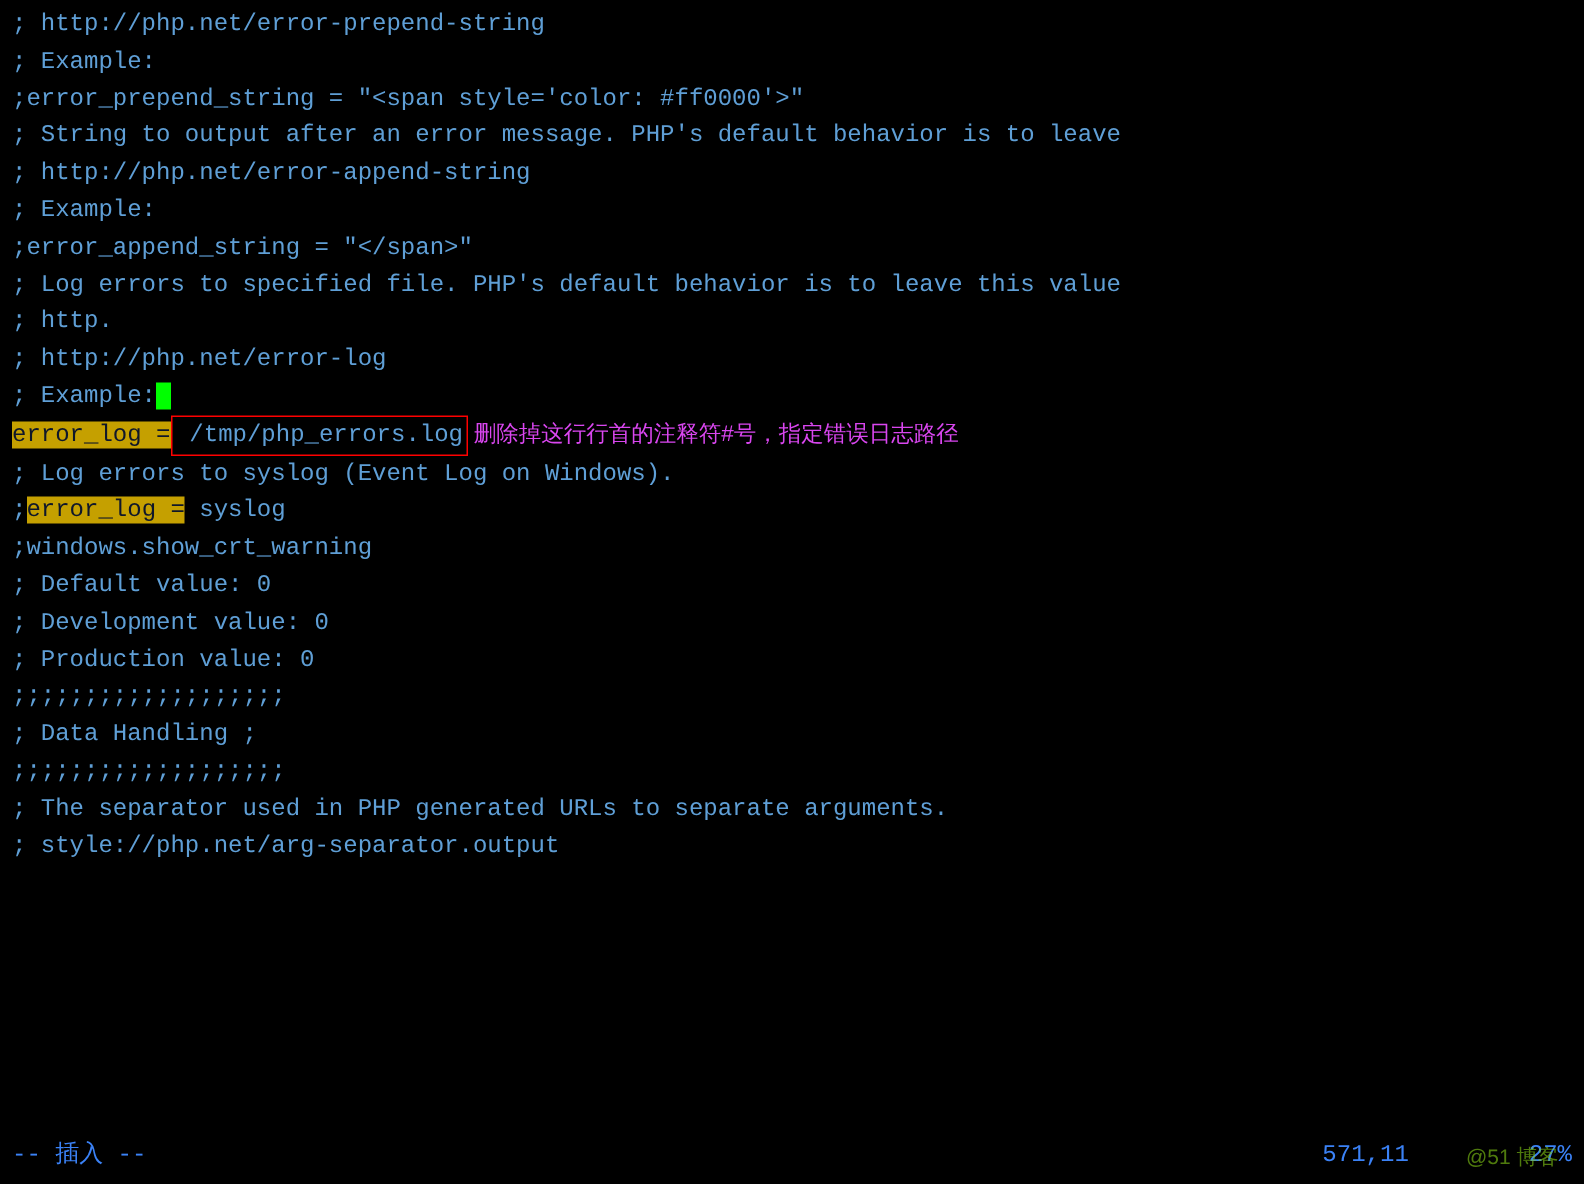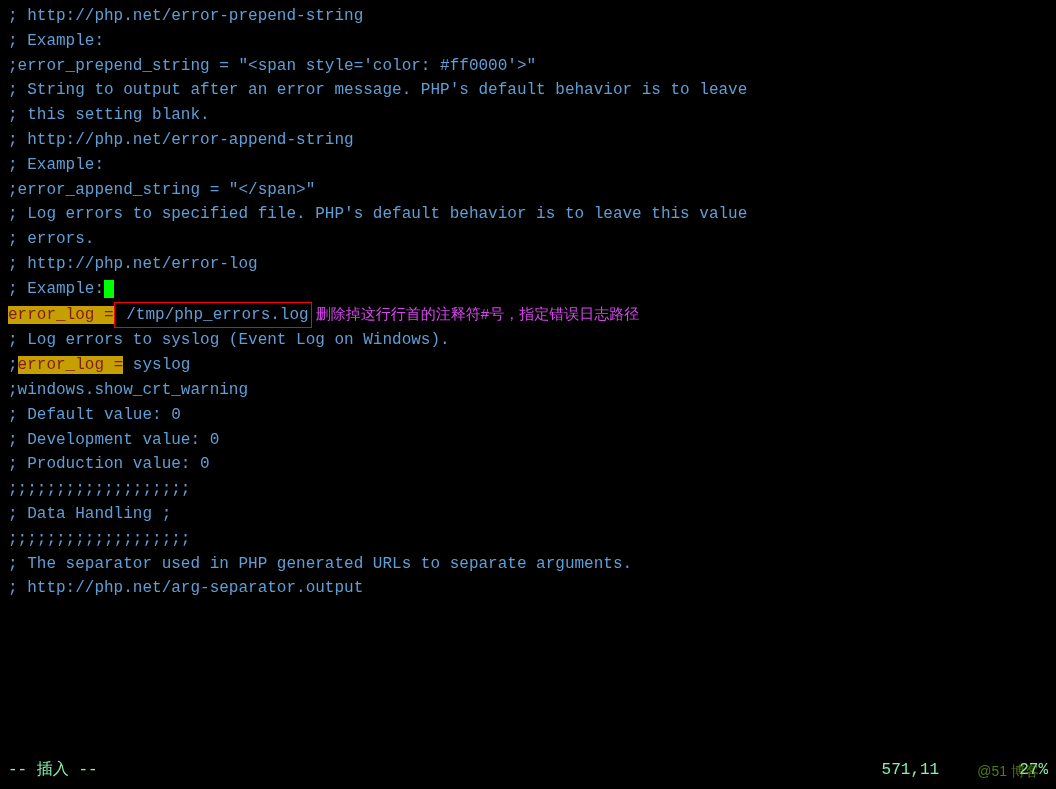--- a/index.html
+++ b/index.html
@@ -17,21 +17,21 @@
       height: 789px;
       overflow: hidden;
       position: relative;
       padding: 4px 8px;
     }
     .line {
       white-space: pre;
     }
     .highlight-yellow {
       background: #c5a000;
-      color: #7f1d1d;
+      color: #0f172a;
     }
     .cursor-block {
       background: #00ff00;
       color: #000;
       display: inline-block;
       width: 10px;
       height: 18px;
       vertical-align: text-bottom;
     }
     .annotation {
@@ -42,21 +42,21 @@
     .red-box {
       border: 1.5px solid #ff0000;
       padding: 0px 2px;
       display: inline-block;
     }
     .status-bar {
       position: absolute;
       bottom: 6px;
       left: 8px;
       right: 8px;
-      color: #86efac;
+      color: #3b82f6;
       display: flex;
       white-space: pre;
       justify-content: center;
     }
     .status-left {
       flex: 0 0 auto;
     }
     .status-spacer {
       flex: 1;
     }
@@ -79,44 +79,43 @@
   </style>
 </head>
 <body>
 
 <div class="terminal">
   <div class="line">; http://php.net/error-prepend-string</div>
   <div class="line">; Example:</div>
   <div class="line">;error_prepend_string = "&lt;span style='color: #ff0000'&gt;"</div>
   <div class="line"></div>
   <div class="line">; String to output after an error message. PHP's default behavior is to leave</div>
-  <div class="line">; this setting blank.</div>
   <div class="line">; http://php.net/error-append-string</div>
   <div class="line">; Example:</div>
   <div class="line">;error_append_string = "&lt;/span&gt;"</div>
   <div class="line"></div>
   <div class="line">; Log errors to specified file. PHP's default behavior is to leave this value</div>
-  <div class="line">; errors.</div>
+  <div class="line">; http.</div>
   <div class="line">; http://php.net/error-log</div>
   <div class="line"><span>; Example:</span><span class="cursor-block"></span></div>
   <div class="line"><span class="highlight-yellow">error_log =</span><span class="red-box"> /tmp/php_errors.log</span><span class="annotation"> 删除掉这行行首的注释符#号，指定错误日志路径</span></div>
   <div class="line">; Log errors to syslog (Event Log on Windows).</div>
   <div class="line"><span>;</span><span class="highlight-yellow">error_log =</span><span> syslog</span></div>
   <div class="line"></div>
   <div class="line">;windows.show_crt_warning</div>
   <div class="line">; Default value: 0</div>
   <div class="line">; Development value: 0</div>
   <div class="line">; Production value: 0</div>
   <div class="line"></div>
   <div class="line">;;;;;;;;;;;;;;;;;;;</div>
   <div class="line">; Data Handling ;</div>
   <div class="line">;;;;;;;;;;;;;;;;;;;</div>
   <div class="line"></div>
   <div class="line">; The separator used in PHP generated URLs to separate arguments.</div>
-  <div class="line">; http://php.net/arg-separator.output</div>
+  <div class="line">; style://php.net/arg-separator.output</div>
 </div>
 
 <div class="status-bar">
   <span class="status-left">-- 插入 --</span>
   <span class="status-spacer"></span>
   <span class="status-pos">571,11</span>
   <span class="status-pct">27%</span>
 </div>
 
 <div class="watermark">@51  博客</div>

